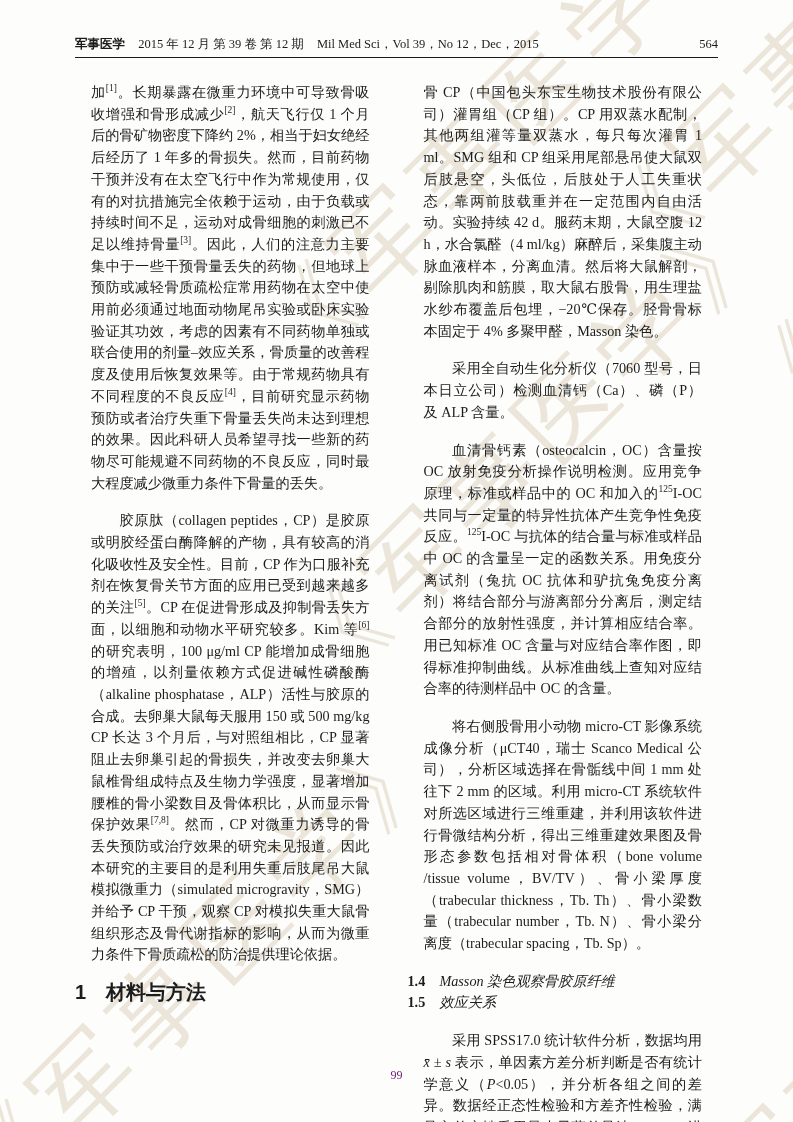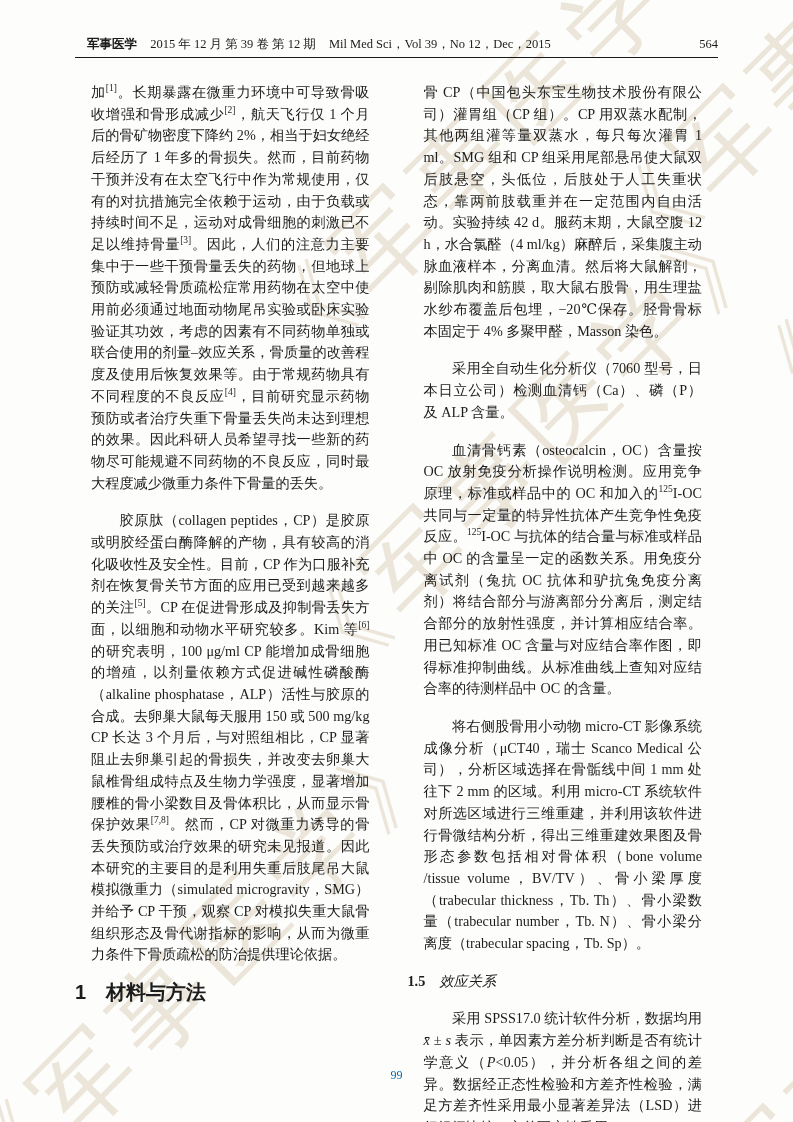--- a/index.html
+++ b/index.html
@@ -24,21 +24,21 @@
   .wm4 { left:210px; top:380px; }
   .wm5 { left:-120px; top:900px; }
   .wm6 { left:560px; top:980px; }
   
   .header {
     position:absolute; left:75px; top:36px; width:643px;
     display:flex; justify-content:space-between; align-items:baseline;
     font-size:12.5px;
   }
   .header .left span { margin-right:10px; }
-  .journal-cn { font-weight:bold;margin-left:12px; }
+  .journal-cn { font-weight:bold; }
   .rule {
     position:absolute; left:75px; top:57px; width:643px;
     border-top:1.7px solid #1a1a1a; height:0;
   }
   
   .columns {
     position:absolute; left:75px; top:66px; width:643px;
     display:flex; gap:22px;
   }
   .col {
@@ -52,21 +52,21 @@
     font-weight:bold; font-size:20px; margin:11px 0 22px 0;
   }
   .para.h2 { margin:0; }
   .bd { font-weight:bold; }
   .it { font-style:italic; }
   .kai { font-style:italic; }
   sup { font-size:9.5px; line-height:0; }
   
   .footer {
     position:absolute; left:0; top:1068px; width:793px;
-    text-align:center; font-size:12px; color:#0369a1;
+    text-align:center; font-size:12px; color:#701a75;
   }
 </style>
 </head>
 <body>
 
 <div class="page">
 
   <div class="wm-layer">
     <div class="wm wm1">《军事医学》</div>
     <div class="wm wm2">《军事医学》</div>
@@ -90,20 +90,21 @@
     <div class="col">
         <p class="para body"><span>加</span><sup>[1]</sup><span>。长期暴露在微重力环境中可导致骨吸收增强和骨形成减少</span><sup>[2]</sup><span>，航天飞行仅 1 个月后的骨矿物密度下降约 2%，相当于妇女绝经后经历了 1 年多的骨损失。然而，目前药物干预并没有在太空飞行中作为常规使用，仅有的对抗措施完全依赖于运动，由于负载或持续时间不足，运动对成骨细胞的刺激已不足以维持骨量</span><sup>[3]</sup><span>。因此，人们的注意力主要集中于一些干预骨量丢失的药物，但地球上预防或减轻骨质疏松症常用药物在太空中使用前必须通过地面动物尾吊实验或卧床实验验证其功效，考虑的因素有不同药物单独或联合使用的剂量–效应关系，骨质量的改善程度及使用后恢复效果等。由于常规药物具有不同程度的不良反应</span><sup>[4]</sup><span>，目前研究显示药物预防或者治疗失重下骨量丢失尚未达到理想的效果。因此科研人员希望寻找一些新的药物尽可能规避不同药物的不良反应，同时最大程度减少微重力条件下骨量的丢失。</span></p>
         <p class="para body indent"><span>胶原肽（collagen peptides，CP）是胶原或明胶经蛋白酶降解的产物，具有较高的消化吸收性及安全性。目前，CP 作为口服补充剂在恢复骨关节方面的应用已受到越来越多的关注</span><sup>[5]</sup><span>。CP 在促进骨形成及抑制骨丢失方面，以细胞和动物水平研究较多。Kim 等</span><sup>[6]</sup><span>的研究表明，100 μg/ml CP 能增加成骨细胞的增殖，以剂量依赖方式促进碱性磷酸酶（alkaline phosphatase，ALP）活性与胶原的合成。去卵巢大鼠每天服用 150 或 500 mg/kg CP 长达 3 个月后，与对照组相比，CP 显著阻止去卵巢引起的骨损失，并改变去卵巢大鼠椎骨组成特点及生物力学强度，显著增加腰椎的骨小梁数目及骨体积比，从而显示骨保护效果</span><sup>[7,8]</sup><span>。然而，CP 对微重力诱导的骨丢失预防或治疗效果的研究未见报道。因此本研究的主要目的是利用失重后肢尾吊大鼠模拟微重力（simulated microgravity，SMG）并给予 CP 干预，观察 CP 对模拟失重大鼠骨组织形态及骨代谢指标的影响，从而为微重力条件下骨质疏松的防治提供理论依据。</span></p>
         <p class="para h1"><span>1　材料与方法</span></p>
       </div>
     <div class="col">
         <p class="para body"><span>骨 CP（中国包头东宝生物技术股份有限公司）灌胃组（CP 组）。CP 用双蒸水配制，其他两组灌等量双蒸水，每只每次灌胃 1 ml。SMG 组和 CP 组采用尾部悬吊使大鼠双后肢悬空，头低位，后肢处于人工失重状态，靠两前肢载重并在一定范围内自由活动。实验持续 42 d。服药末期，大鼠空腹 12 h，水合氯醛（4 ml/kg）麻醉后，采集腹主动脉血液样本，分离血清。然后将大鼠解剖，剔除肌肉和筋膜，取大鼠右股骨，用生理盐水纱布覆盖后包埋，−20℃保存。胫骨骨标本固定于 4% 多聚甲醛，Masson 染色。</span></p>
         <p class="para body indent"><span>采用全自动生化分析仪（7060 型号，日本日立公司）检测血清钙（Ca）、磷（P）及 ALP 含量。</span></p>
         <p class="para body indent"><span>血清骨钙素（osteocalcin，OC）含量按 OC 放射免疫分析操作说明检测。应用竞争原理，标准或样品中的 OC 和加入的</span><sup>125</sup><span>I-OC 共同与一定量的特异性抗体产生竞争性免疫反应。</span><sup>125</sup><span>I-OC 与抗体的结合量与标准或样品中 OC 的含量呈一定的函数关系。用免疫分离试剂（兔抗 OC 抗体和驴抗兔免疫分离剂）将结合部分与游离部分分离后，测定结合部分的放射性强度，并计算相应结合率。用已知标准 OC 含量与对应结合率作图，即得标准抑制曲线。从标准曲线上查知对应结合率的待测样品中 OC 的含量。</span></p>
         <p class="para body indent"><span>将右侧股骨用小动物 micro-CT 影像系统成像分析（μCT40，瑞士 Scanco Medical 公司），分析区域选择在骨骺线中间 1 mm 处往下 2 mm 的区域。利用 micro-CT 系统软件对所选区域进行三维重建，并利用该软件进行骨微结构分析，得出三维重建效果图及骨形态参数包括相对骨体积（bone volume /tissue volume，BV/TV）、骨小梁厚度（trabecular thickness，Tb. Th）、骨小梁数量（trabecular number，Tb. N）、骨小梁分离度（trabecular spacing，Tb. Sp）。</span></p>
+        <p class="para h2"><span class="bd">1.4</span><span>　</span><span class="kai">Masson 染色观察骨胶原纤维</span></p>
         <p class="para h2"><span class="bd">1.5</span><span>　</span><span class="kai">效应关系</span></p>
         <p class="para body indent"><span>采用 SPSS17.0 统计软件分析，数据均用 </span><span class="it">x̄ ± s</span><span> 表示，单因素方差分析判断是否有统计学意义（</span><span class="it">P</span><span>&lt;0.05），并分析各组之间的差异。数据经正态性检验和方差齐性检验，满足方差齐性采用最小显著差异法（LSD）进行组间比较，方差不齐性采用 Dunnett</span></p>
       </div>
   </div>
 
   <div class="footer">
     <span>99</span>
   </div>
 
 </div>

